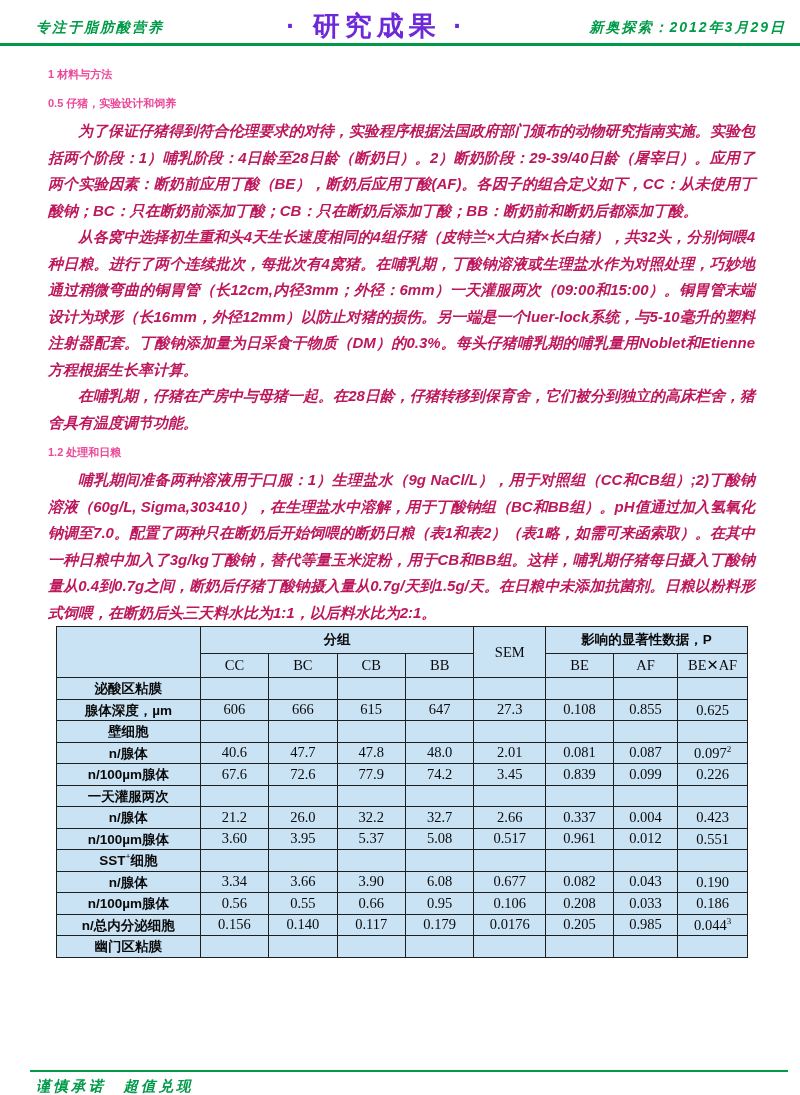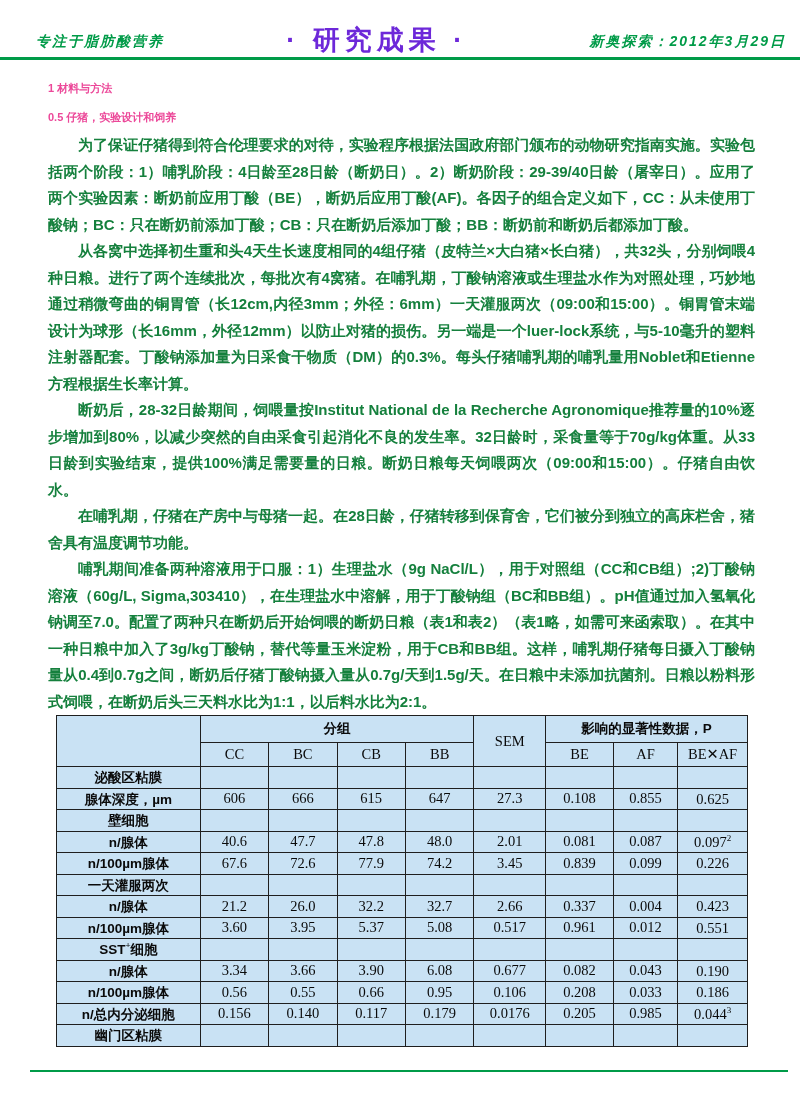--- a/index.html
+++ b/index.html
@@ -4,40 +4,40 @@
 <style>
   * { box-sizing: border-box; }
   html,body { margin:0; padding:0; background:#e8e8e8; }
   .page {
     width:800px; height:1095px; margin:0 auto; background:#ffffff;
     font-family:"Liberation Sans","DejaVu Sans",sans-serif;
     position:relative; overflow:hidden; color:#0a0a0a;
   }
   
   .header {
-    height:60px; display:flex; justify-content:space-between; align-items:flex-end;
+    height:46px; display:flex; justify-content:space-between; align-items:flex-end;
     padding:0 14px 3px 36px; border-bottom:3px solid #009b48;
   }
   .hdr-slogan, .hdr-note {
     color:#009b48; font-weight:bold; font-style:italic; font-size:14px;
     letter-spacing:2px; padding-bottom:3px; white-space:nowrap;
   }
   .hdr-title {
     font-size:27px; font-weight:900; color:#6d28d9; letter-spacing:5px;
     line-height:1; white-space:nowrap;
   }
   
   .main { padding:12px 45px 0 48px; }
   .h-blue {
     color:#ec4899; font-weight:bold; font-size:11px; line-height:26px;
     margin:3px 0 2px 0;
   }
   .para {
     margin:0; font-size:15px; font-weight:bold; line-height:26.5px;
-    text-align:justify; text-indent:2em; color:#15803d;
+    text-align:justify; text-indent:2em; color:#be185d;font-style:italic;
   }
   
   .tbl-caption {
     text-align:center; font-size:13.5px; font-weight:bold;
     margin:9px 0 5px 0; line-height:18px;
   }
   .tbl-caption sup { font-size:9px; }
   table.data {
     width:692px; margin-left:8px; border-collapse:collapse;
     background:#c9e2f4; table-layout:fixed;
@@ -69,22 +69,22 @@
     <span class="hdr-slogan">专注于脂肪酸营养</span>
     <span class="hdr-title">· 研究成果 ·</span>
     <span class="hdr-note">新奥探索：2012年3月29日</span>
   </div>
 
   <div class="main">
     <div class="h-blue">1 材料与方法</div>
     <div class="h-blue">0.5 仔猪，实验设计和饲养</div>
     <p class="para">为了保证仔猪得到符合伦理要求的对待，实验程序根据法国政府部门颁布的动物研究指南实施。实验包括两个阶段：1）哺乳阶段：4日龄至28日龄（断奶日）。2）断奶阶段：29-39/40日龄（屠宰日）。应用了两个实验因素：断奶前应用丁酸（BE），断奶后应用丁酸(AF)。各因子的组合定义如下，CC：从未使用丁酸钠；BC：只在断奶前添加丁酸；CB：只在断奶后添加丁酸；BB：断奶前和断奶后都添加丁酸。</p>
     <p class="para">从各窝中选择初生重和头4天生长速度相同的4组仔猪（皮特兰×大白猪×长白猪），共32头，分别饲喂4种日粮。进行了两个连续批次，每批次有4窝猪。在哺乳期，丁酸钠溶液或生理盐水作为对照处理，巧妙地通过稍微弯曲的铜胃管（长12cm,内径3mm；外径：6mm）一天灌服两次（09:00和15:00）。铜胃管末端设计为球形（长16mm，外径12mm）以防止对猪的损伤。另一端是一个luer-lock系统，与5-10毫升的塑料注射器配套。丁酸钠添加量为日采食干物质（DM）的0.3%。每头仔猪哺乳期的哺乳量用Noblet和Etienne方程根据生长率计算。</p>
-    <p class="para">断奶后，28-32日龄期间，饲喂量按Institut National de la Recherche Agronomique推荐量的10%逐步增加到80%，以减少突然的自由采食引起消化不良的发生率。32日龄时，采食量等于70g/kg体重。从33日龄到实验结束，提供100%满足需要量的日粮。断奶日粮每天饲喂两次（09:00和15:00）。仔猪自由饮水。</p>
     <p class="para">在哺乳期，仔猪在产房中与母猪一起。在28日龄，仔猪转移到保育舍，它们被分到独立的高床栏舍，猪舍具有温度调节功能。</p>
+    <div class="h-blue">1.2 处理和日粮</div>
     <p class="para">哺乳期间准备两种溶液用于口服：1）生理盐水（9g NaCl/L），用于对照组（CC和CB组）;2)丁酸钠溶液（60g/L, Sigma,303410），在生理盐水中溶解，用于丁酸钠组（BC和BB组）。pH值通过加入氢氧化钠调至7.0。配置了两种只在断奶后开始饲喂的断奶日粮（表1和表2）（表1略，如需可来函索取）。在其中一种日粮中加入了3g/kg丁酸钠，替代等量玉米淀粉，用于CB和BB组。这样，哺乳期仔猪每日摄入丁酸钠量从0.4到0.7g之间，断奶后仔猪丁酸钠摄入量从0.7g/天到1.5g/天。在日粮中未添加抗菌剂。日粮以粉料形式饲喂，在断奶后头三天料水比为1:1，以后料水比为2:1。</p>
 
 
     <table class="data">
       <colgroup>
         <col style="width:20.8%">
           <col style="width:9.9%">
           <col style="width:9.9%">
         <col style="width:9.9%">
           <col style="width:9.9%">
@@ -253,15 +253,16 @@
         <td class="num"></td>
         <td class="num"><span></span><sup></sup></td>
       </tr>
 
     </tbody>
       </table>
   </div>
 
   <div class="footer">
     <div class="footer-line"></div>
+    <div class="footer-text">谨慎承诺　超值兑现</div>
   </div>
 
 </div>
 
 </body></html>

